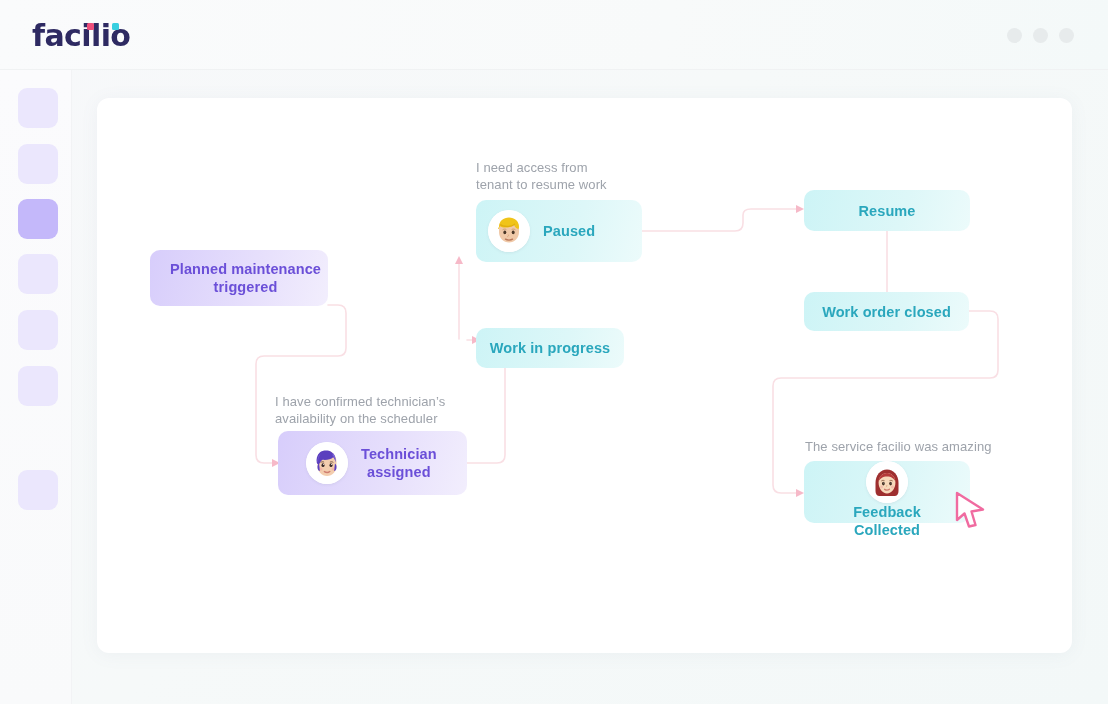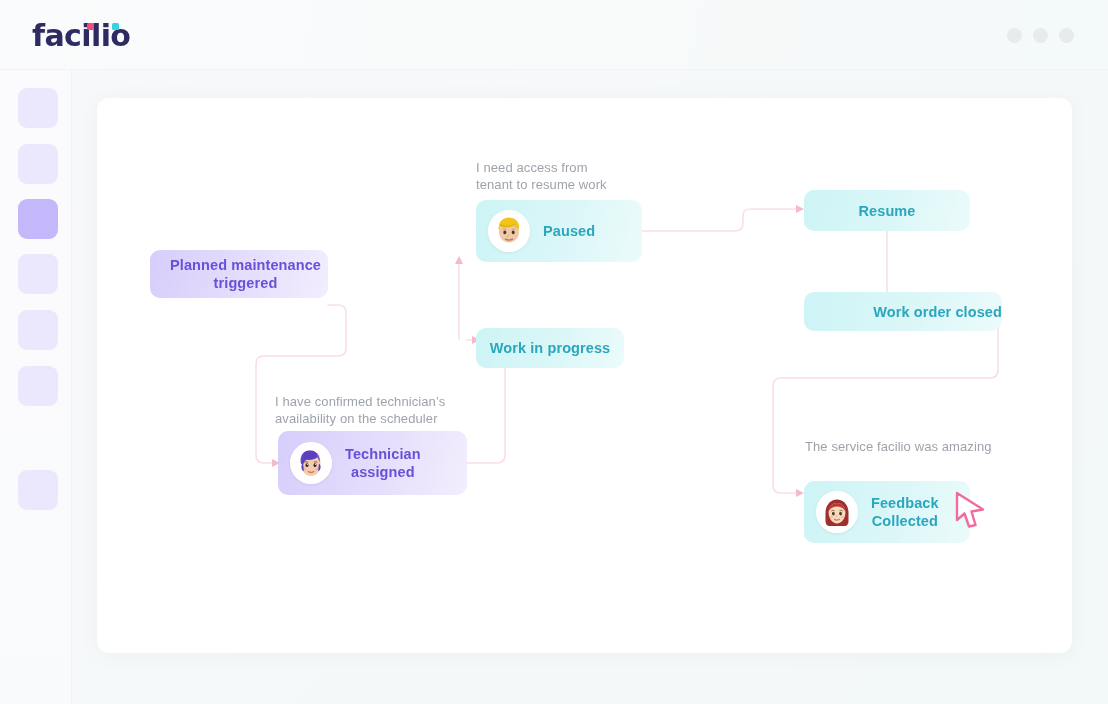--- a/index.html
+++ b/index.html
@@ -202,21 +202,21 @@
         <polygon points="707,395 699,391 699,399"></polygon>
       </g>
     </svg>
 
     <div class="annot" style="left:379px; top:62px;  width:230px;">I need access from
 tenant to resume work</div>
     <div class="annot" style="left:178px; top:296px; width:250px;">I have confirmed technician’s
 availability on the scheduler</div>
     <div class="annot" style="left:708px; top:341px; width:260px;">The service facilio was amazing</div>
 
-    <div class="node purple" style="left:53px; top:152px; width:178px; height:48px; padding-left:20px;">
+    <div class="node purple" style="left:53px; top:152px; width:178px; height:56px; padding-left:20px;">
       <span class="node-text">Planned maintenance
 triggered</span>
     </div>
 
     <div class="node teal" style="left:379px; top:102px; width:166px; height:62px;">
       <span class="avatar">
         <svg width="42" height="42" viewBox="0 0 42 42" aria-hidden="true">
           <circle cx="21" cy="21" r="21" fill="#ffffff"></circle>
           <path d="M11 18c0-6 4.5-10 10-10s10 4 10 10v4c0 6-4.5 10.5-10 10.5S11 28 11 22z" fill="#f0c9a8"></path>
           <path d="M11 17c0-6 4.5-9.5 10-9.5S31 11 31 17c0 1.5-.5 2.2-1.5 1.8-2-.8-3-2.6-3.6-4-1.6 1.8-4.6 2.8-8.4 2.8-2.6 0-4.4-.5-5.3-1.3-.6.5-1.2 1.4-1.2 2.4 0 .6-.8.5-1-.4z" fill="#f0c419"></path>
@@ -229,21 +229,21 @@
           <path d="M20.3 24.6c.5.9 0 1.8-.9 2.1" stroke="#d9a57e" stroke-width="1" fill="none"></path>
         </svg>
       </span>
       <span class="node-text">Paused</span>
     </div>
 
     <div class="node teal center-label" style="left:379px; top:230px; width:148px; height:40px;">
       <span class="node-text">Work in progress</span>
     </div>
 
-    <div class="node purple" style="left:181px; top:333px; width:189px; height:64px;">
+    <div class="node purple" style="left:181px; top:333px; width:189px; height:64px;padding-left:16px;">
       <span class="avatar">
         <svg width="42" height="42" viewBox="0 0 42 42" aria-hidden="true">
           <circle cx="21" cy="21" r="21" fill="#ffffff"></circle>
           <path d="M11.5 20c0-6.5 4.2-11 9.5-11s9.5 4.5 9.5 11v3.5c0 6-4.2 10.5-9.5 10.5s-9.5-4.5-9.5-10.5z" fill="#f3cdae"></path>
           <path d="M10.8 21c-.8-4 .2-8.4 3-10.6 2.8-2.2 8.3-2.6 11.6-.4 3.3 2.2 4.6 6.6 4.2 10.8-.3-2.6-1.2-4.6-2.4-5.6-2.2 2-6.6 3.2-10.6 2.6-1.9 1.4-3.1 3.2-3.6 5.3-.6-.6-1.6-1-2.2-2.1z" fill="#5b3fbe"></path>
           <path d="M26.6 13.4c1.6 1.6 2.6 3.9 2.9 6.6.4-3.6-.4-6.9-2.6-8.9z" fill="#7b63d8"></path>
           <path d="M11.4 19.6c.1-3.4 1.2-6.3 3.3-7.9-1.6 2-2.6 4.8-2.7 8z" fill="#7b63d8"></path>
           <path d="M13 21.5c-1 .5-1.9 2.8-1.4 5 .4 1.9 1.6 2.6 2.4 2.2" fill="#5b3fbe"></path>
           <path d="M29 21.5c1 .5 1.9 2.8 1.4 5-.4 1.9-1.6 2.6-2.4 2.2" fill="#5b3fbe"></path>
           <ellipse cx="17" cy="23.2" rx="1.5" ry="1.9" fill="#3a2a2a"></ellipse>
@@ -258,25 +258,25 @@
         </svg>
       </span>
       <span class="node-text">Technician
 assigned</span>
     </div>
 
     <div class="node teal center-label" style="left:707px; top:92px; width:166px; height:41px;">
       <span class="node-text">Resume</span>
     </div>
 
-    <div class="node teal center-label" style="left:707px; top:194px; width:198px; height:39px;justify-content:flex-end;">
+    <div class="node teal center-label" style="left:707px; top:194px; width:165px; height:39px;">
       <span class="node-text">Work order closed</span>
     </div>
 
-    <div class="node teal" style="left:707px; top:383px; width:166px; height:62px;">
+    <div class="node teal" style="left:707px; top:363px; width:166px; height:62px;flex-direction:column;">
       <span class="avatar">
         <svg width="42" height="42" viewBox="0 0 42 42" aria-hidden="true">
           <circle cx="21" cy="21" r="21" fill="#ffffff"></circle>
           <path d="M9.5 22c0-8 5-13.5 11.5-13.5S32.5 14 32.5 22v8c0 3-1.5 5-4 5H13.5c-2.5 0-4-2-4-5z" fill="#9e2f2f"></path>
           <path d="M12.6 21.5c0-5.8 3.7-9.6 8.4-9.6s8.4 3.8 8.4 9.6c0 5.9-3.7 11-8.4 11s-8.4-5.1-8.4-11z" fill="#f7d9bb"></path>
           <path d="M12.6 20.8c.2-5.4 3.8-8.9 8.4-8.9s8.2 3.5 8.4 8.9c-1.1-3.2-4.3-5.2-8.4-5.2s-7.3 2-8.4 5.2z" fill="#b53a3a"></path>
           <ellipse cx="17.4" cy="22.6" rx="1.4" ry="1.8" fill="#3f2c21"></ellipse>
           <ellipse cx="24.6" cy="22.6" rx="1.4" ry="1.8" fill="#3f2c21"></ellipse>
           <circle cx="17.9" cy="22" r="0.45" fill="#ffffff"></circle>
           <circle cx="25.1" cy="22" r="0.45" fill="#ffffff"></circle>

